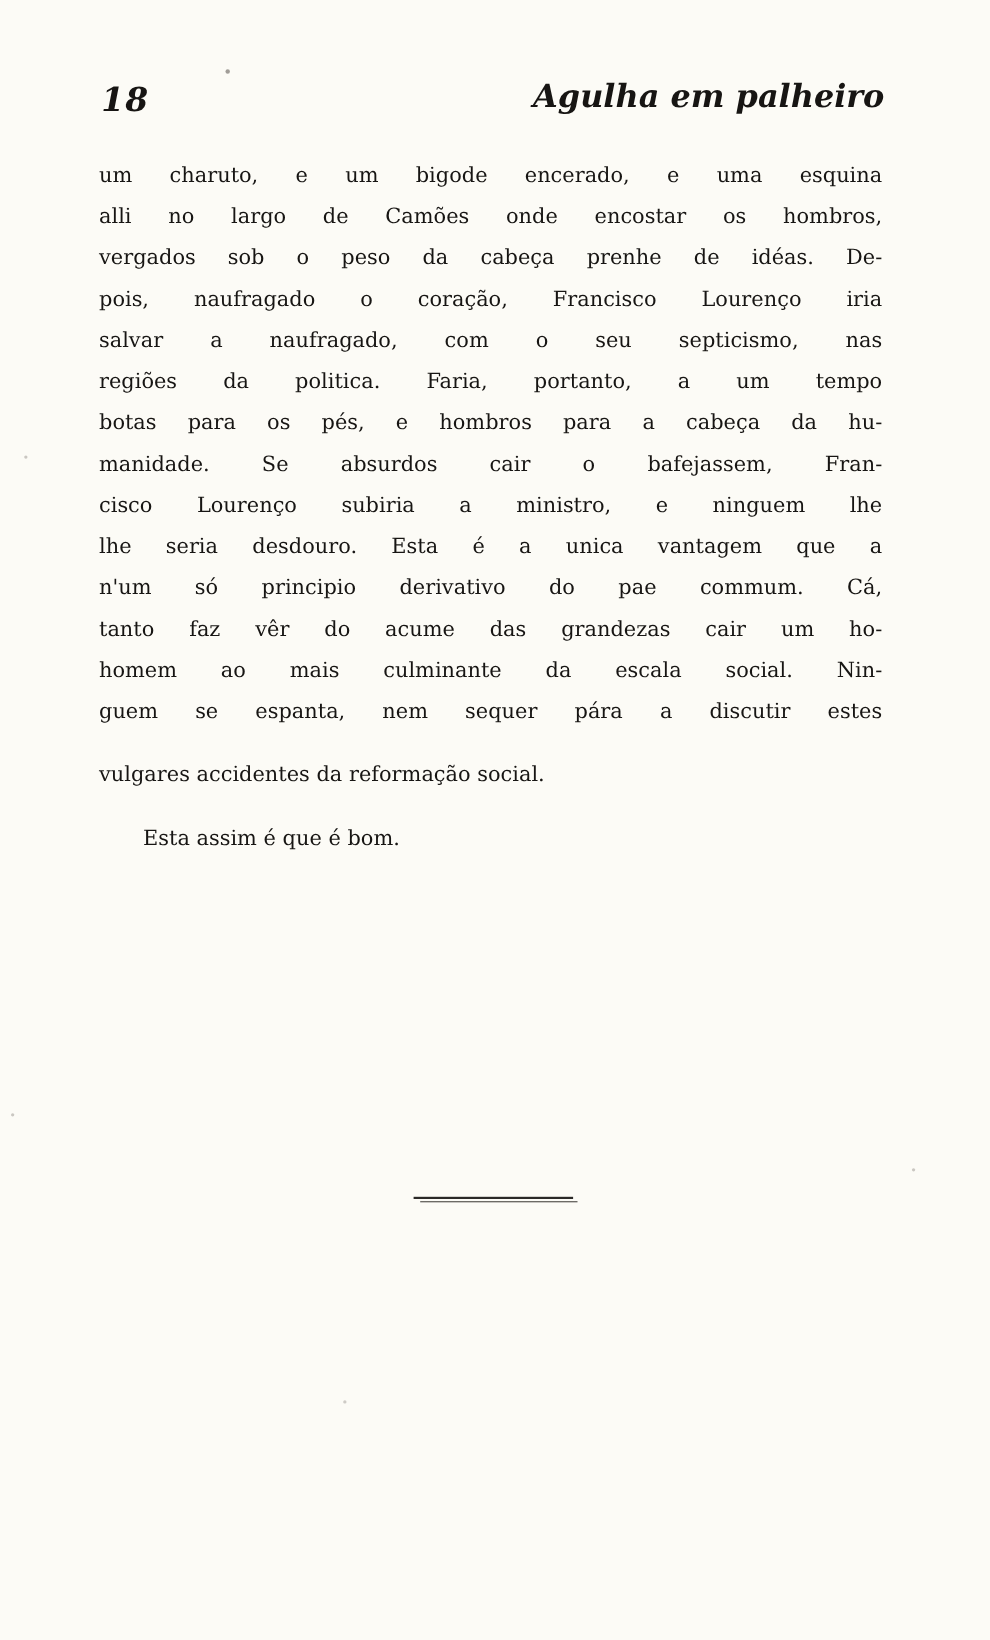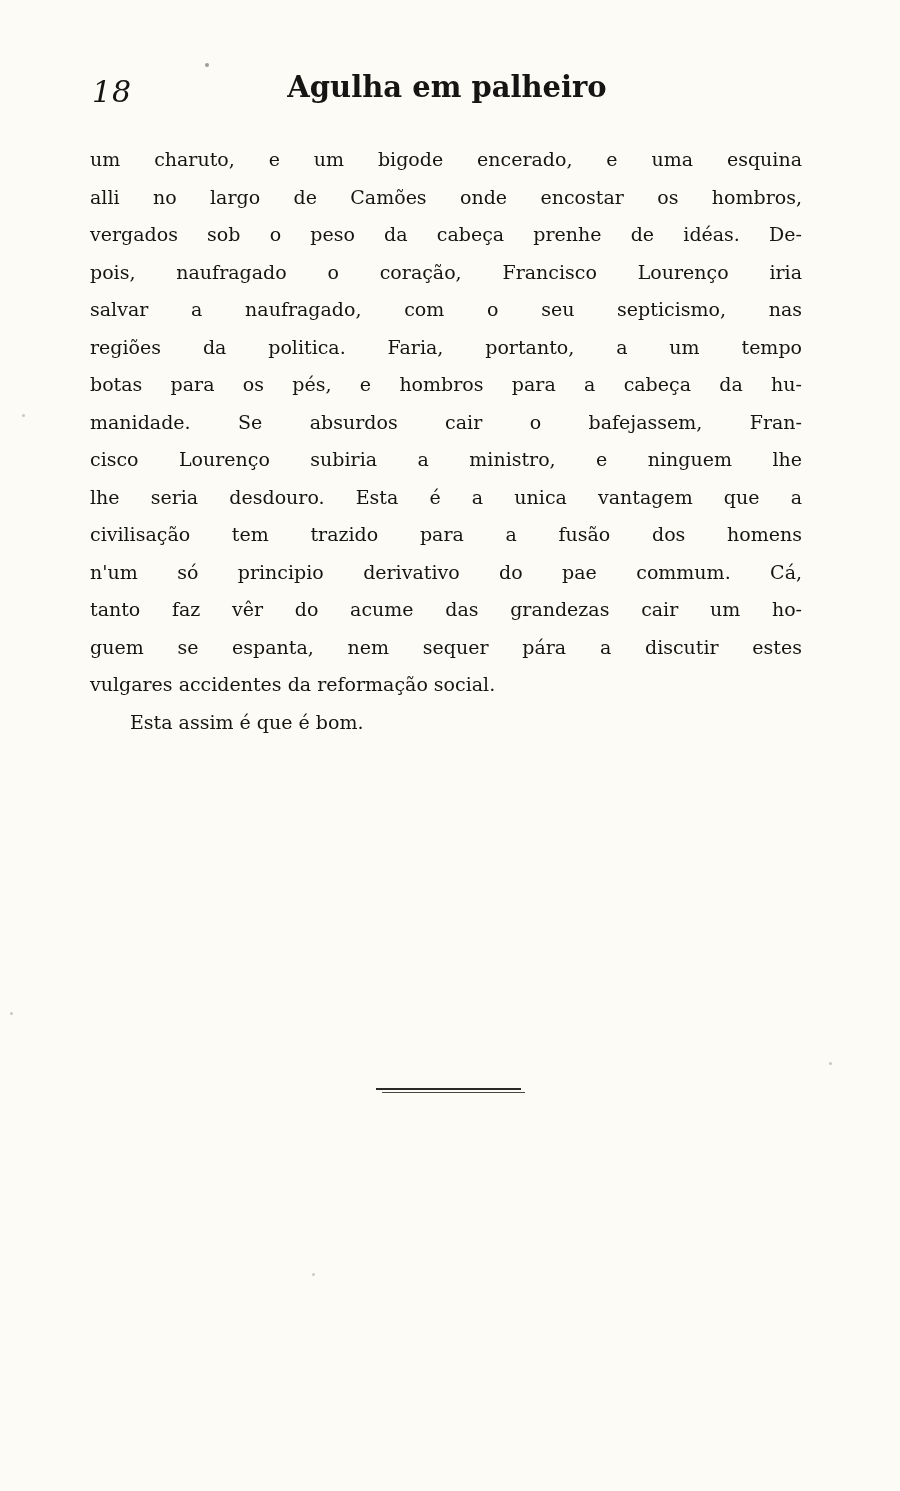--- a/index.html
+++ b/index.html
@@ -22,42 +22,45 @@
     width: 714px;
     height: 42px;
   }
   .page-number {
     position: absolute;
     left: 2px;
     top: 4px;
     font-style: italic;
     font-size: 30px;
     letter-spacing: 1px;
+    font-weight: bold;
   }
   .running-title {
-    text-align: center;
+    text-align: right;
+    font-style: italic;
     font-weight: bold;
     font-size: 29px;
   }
   .body-text {
     position: absolute;
     top: 141px;
     left: 90px;
     width: 712px;
     font-size: 19px;
     line-height: 37.5px;
     font-weight: 500;
   }
   .text-line {
     text-align: justify;
     text-align-last: justify;
     white-space: normal;
   }
   .text-line.last-line {
     text-align-last: left;
+    margin-top: 20px;
   }
   .paragraph-2 {
     text-indent: 40px;
   }
   .section-divider {
     position: absolute;
     top: 1088px;
     left: 376px;
     width: 146px;
     height: 6px;
@@ -96,23 +99,23 @@
   <div class="text-line">um charuto, e um bigode encerado, e uma esquina</div>
   <div class="text-line">alli no largo de Camões onde encostar os hombros,</div>
   <div class="text-line">vergados sob o peso da cabeça prenhe de idéas. De-</div>
   <div class="text-line">pois, naufragado o coração, Francisco Lourenço iria</div>
   <div class="text-line">salvar a naufragado, com o seu septicismo, nas</div>
   <div class="text-line">regiões da politica. Faria, portanto, a um tempo</div>
   <div class="text-line">botas para os pés, e hombros para a cabeça da hu-</div>
   <div class="text-line">manidade. Se absurdos cair o bafejassem, Fran-</div>
   <div class="text-line">cisco Lourenço subiria a ministro, e ninguem lhe</div>
   <div class="text-line">lhe seria desdouro. Esta é a unica vantagem que a</div>
-  <div class="text-line">civilisação tem trazido para a fusão dos homens</div>
   <div class="text-line">n'um só principio derivativo do pae commum. Cá,</div>
   <div class="text-line">tanto faz vêr do acume das grandezas cair um ho-</div>
+  <div class="text-line">homem ao mais culminante da escala social. Nin-</div>
   <div class="text-line">guem se espanta, nem sequer pára a discutir estes</div>
   <div class="text-line last-line">vulgares accidentes da reformação social.</div>
   <div class="text-line last-line paragraph-2">Esta assim é que é bom.</div>
 </main>
 
 <div class="section-divider">
   <div class="rule-top"></div>
   <div class="rule-bottom"></div>
 </div>
 

